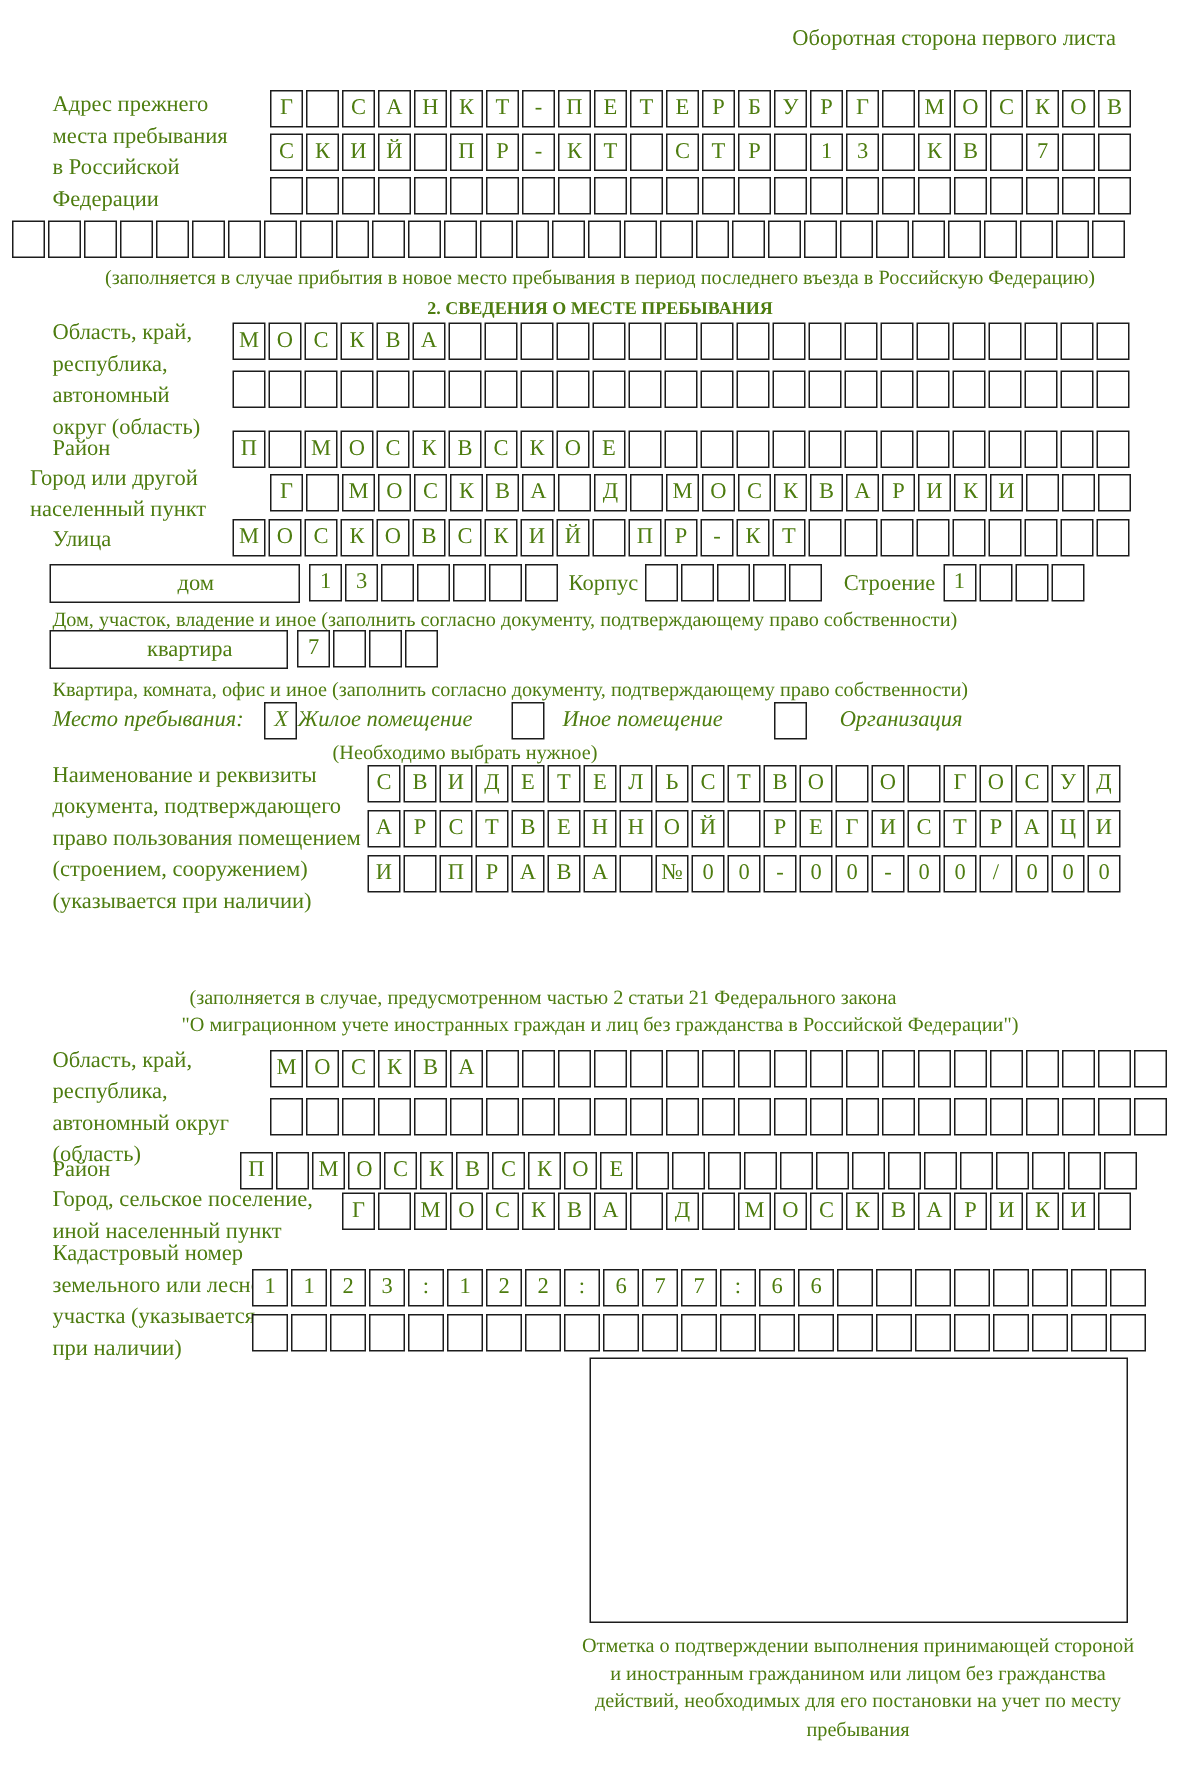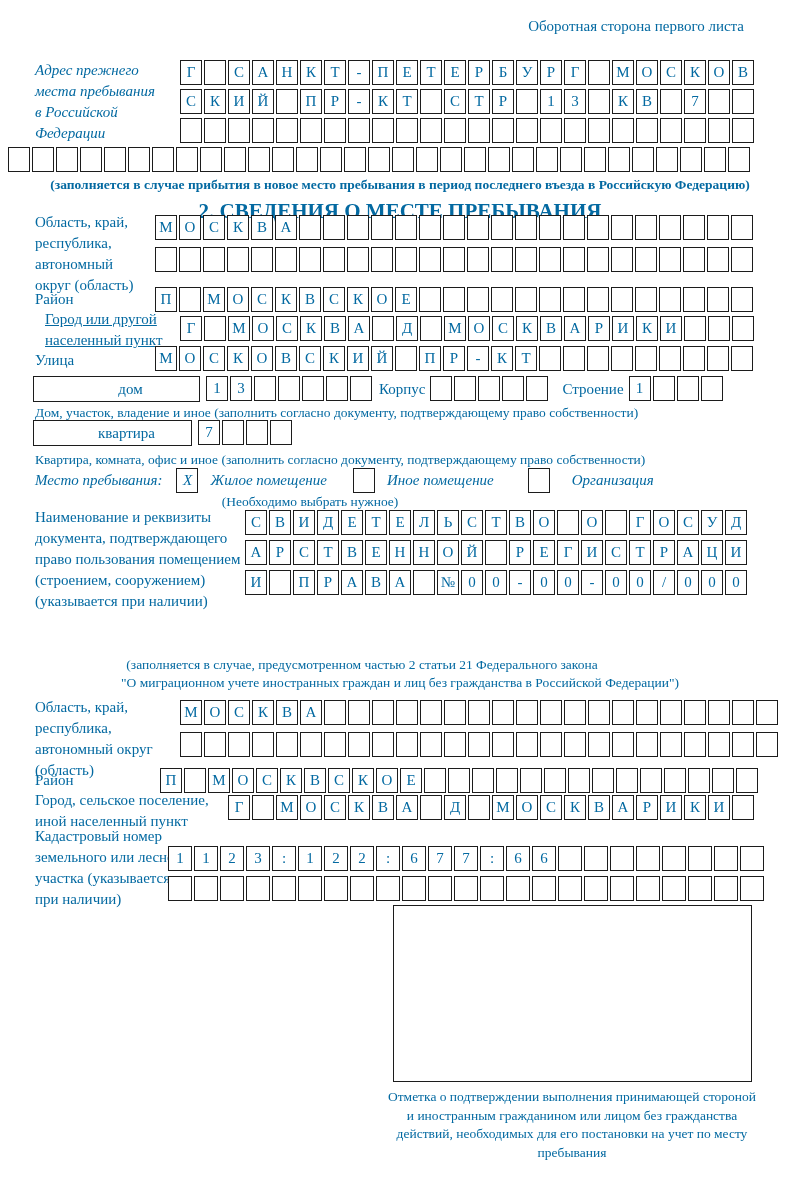--- a/index.html
+++ b/index.html
@@ -1,16 +1,16 @@
 <!DOCTYPE html>
 <html><head>
 <meta charset="utf-8">
 <style>
   html,body{margin:0;padding:0;background:#fff;}
-  .page{position:relative;width:800px;height:1180px;background:#fff;color:#0369a1;
+  .page{position:relative;width:800px;height:1180px;background:#fff;color:#4d7c0f;
         font-family:"Liberation Serif","DejaVu Serif",serif;overflow:hidden;}
   .abs{position:absolute;}
   .lbl{font-size:15px;line-height:1.4;}
   .cap{font-size:13.5px;line-height:1.38;}
   .bold{font-weight:bold;}
   .center{text-align:center;}
   .right{text-align:right;}
   .cellrow{display:flex;}
   .cell{box-sizing:border-box;flex:none;width:22px;height:25px;border:1.6px solid #1c1c1c;
         margin-right:2px;display:inline-flex;align-items:center;justify-content:center;
@@ -28,21 +28,21 @@
       display:inline-flex;align-items:center;justify-content:center;font-size:15px;}
   .stampbox{box-sizing:border-box;border:1.8px solid #1c1c1c;background:#fff;}
 </style>
 </head>
 <body>
 
 <div class="page">
 
   <div class="abs lbl right" style="top:16px;right:56px;width:400px;">Оборотная сторона первого листа</div>
 
-  <div class="abs lbl" style="top:60px;left:35px;width:120px;font-style:italic;">Адрес прежнего места пребывания в Российской Федерации</div>
+  <div class="abs lbl" style="top:60px;left:35px;width:120px;">Адрес прежнего места пребывания в Российской Федерации</div>
   <div class="abs rows" style="top:60px;left:180px;">
     <div class="cellrow">
         <span class="cell">Г</span>
         <span class="cell"></span>
         <span class="cell">С</span>
         <span class="cell">А</span>
         <span class="cell">Н</span>
         <span class="cell">К</span>
         <span class="cell">Т</span>
         <span class="cell">-</span>
@@ -142,23 +142,23 @@
       <span class="cell"></span>
       <span class="cell"></span>
       <span class="cell"></span>
       <span class="cell"></span>
       <span class="cell"></span>
       <span class="cell"></span>
       <span class="cell"></span>
       <span class="cell"></span>
       <span class="cell"></span>
     </div>
-  <div class="abs cap center" style="top:176px;left:0;width:800px;font-weight:bold;">(заполняется в случае прибытия в новое место пребывания в период последнего въезда в Российскую Федерацию)</div>
-
-  <div class="abs lbl bold center" style="top:197px;left:0;width:800px;font-size:21px;">2. СВЕДЕНИЯ О МЕСТЕ ПРЕБЫВАНИЯ</div>
+  <div class="abs cap center" style="top:176px;left:0;width:800px;">(заполняется в случае прибытия в новое место пребывания в период последнего въезда в Российскую Федерацию)</div>
+
+  <div class="abs lbl bold center" style="top:197px;left:0;width:800px;font-size:12px;">2. СВЕДЕНИЯ О МЕСТЕ ПРЕБЫВАНИЯ</div>
 
   <div class="abs lbl" style="top:212px;left:35px;width:105px;">Область, край, республика, автономный округ (область)</div>
   <div class="abs rows7" style="top:215px;left:155px;">
     <div class="cellrow">
         <span class="cell">М</span>
         <span class="cell">О</span>
         <span class="cell">С</span>
         <span class="cell">К</span>
         <span class="cell">В</span>
         <span class="cell">А</span>
@@ -233,21 +233,21 @@
       <span class="cell"></span>
       <span class="cell"></span>
       <span class="cell"></span>
       <span class="cell"></span>
       <span class="cell"></span>
       <span class="cell"></span>
       <span class="cell"></span>
       <span class="cell"></span>
     </div>
 
-  <div class="abs lbl" style="top:309px;left:45px;width:140px;text-decoration:underline;">Город или другой населенный пункт</div>
+  <div class="abs lbl" style="top:309px;left:20px;width:140px;">Город или другой населенный пункт</div>
   <div class="abs cellrow" style="top:316px;left:180px;">
       <span class="cell">Г</span>
       <span class="cell"></span>
       <span class="cell">М</span>
       <span class="cell">О</span>
       <span class="cell">С</span>
       <span class="cell">К</span>
       <span class="cell">В</span>
       <span class="cell">А</span>
       <span class="cell"></span>
@@ -333,21 +333,21 @@
         <span class="cell"></span>
         <span class="cell"></span>
         <span class="cell"></span>
       </div>
   </div>
   <div class="abs cap" style="top:451px;left:35px;width:720px;">Квартира, комната, офис и иное (заполнить согласно документу, подтверждающему право собственности)</div>
 
   <div class="abs stay" style="top:468px;left:35px;">
     <span class="lbl">Место пребывания:</span>
     <span class="cb" style="margin-left:14px;">X</span>
-    <span class="lbl" style="margin-left:12px;">Жилое помещение</span>
+    <span class="lbl" style="">Жилое помещение</span>
     <span class="cb" style="margin-left:26px;"></span>
     <span class="lbl" style="margin-left:12px;">Иное помещение</span>
     <span class="cb" style="margin-left:34px;"></span>
     <span class="lbl" style="margin-left:22px;">Организация</span>
   </div>
   <div class="abs cap center" style="top:493px;left:0;width:620px;">(Необходимо выбрать нужное)</div>
 
   <div class="abs lbl" style="top:507px;left:35px;width:210px;">Наименование и реквизиты документа, подтверждающего право пользования помещением (строением, сооружением) (указывается при наличии)</div>
   <div class="abs rows5" style="top:510px;left:245px;">
     <div class="cellrow">

